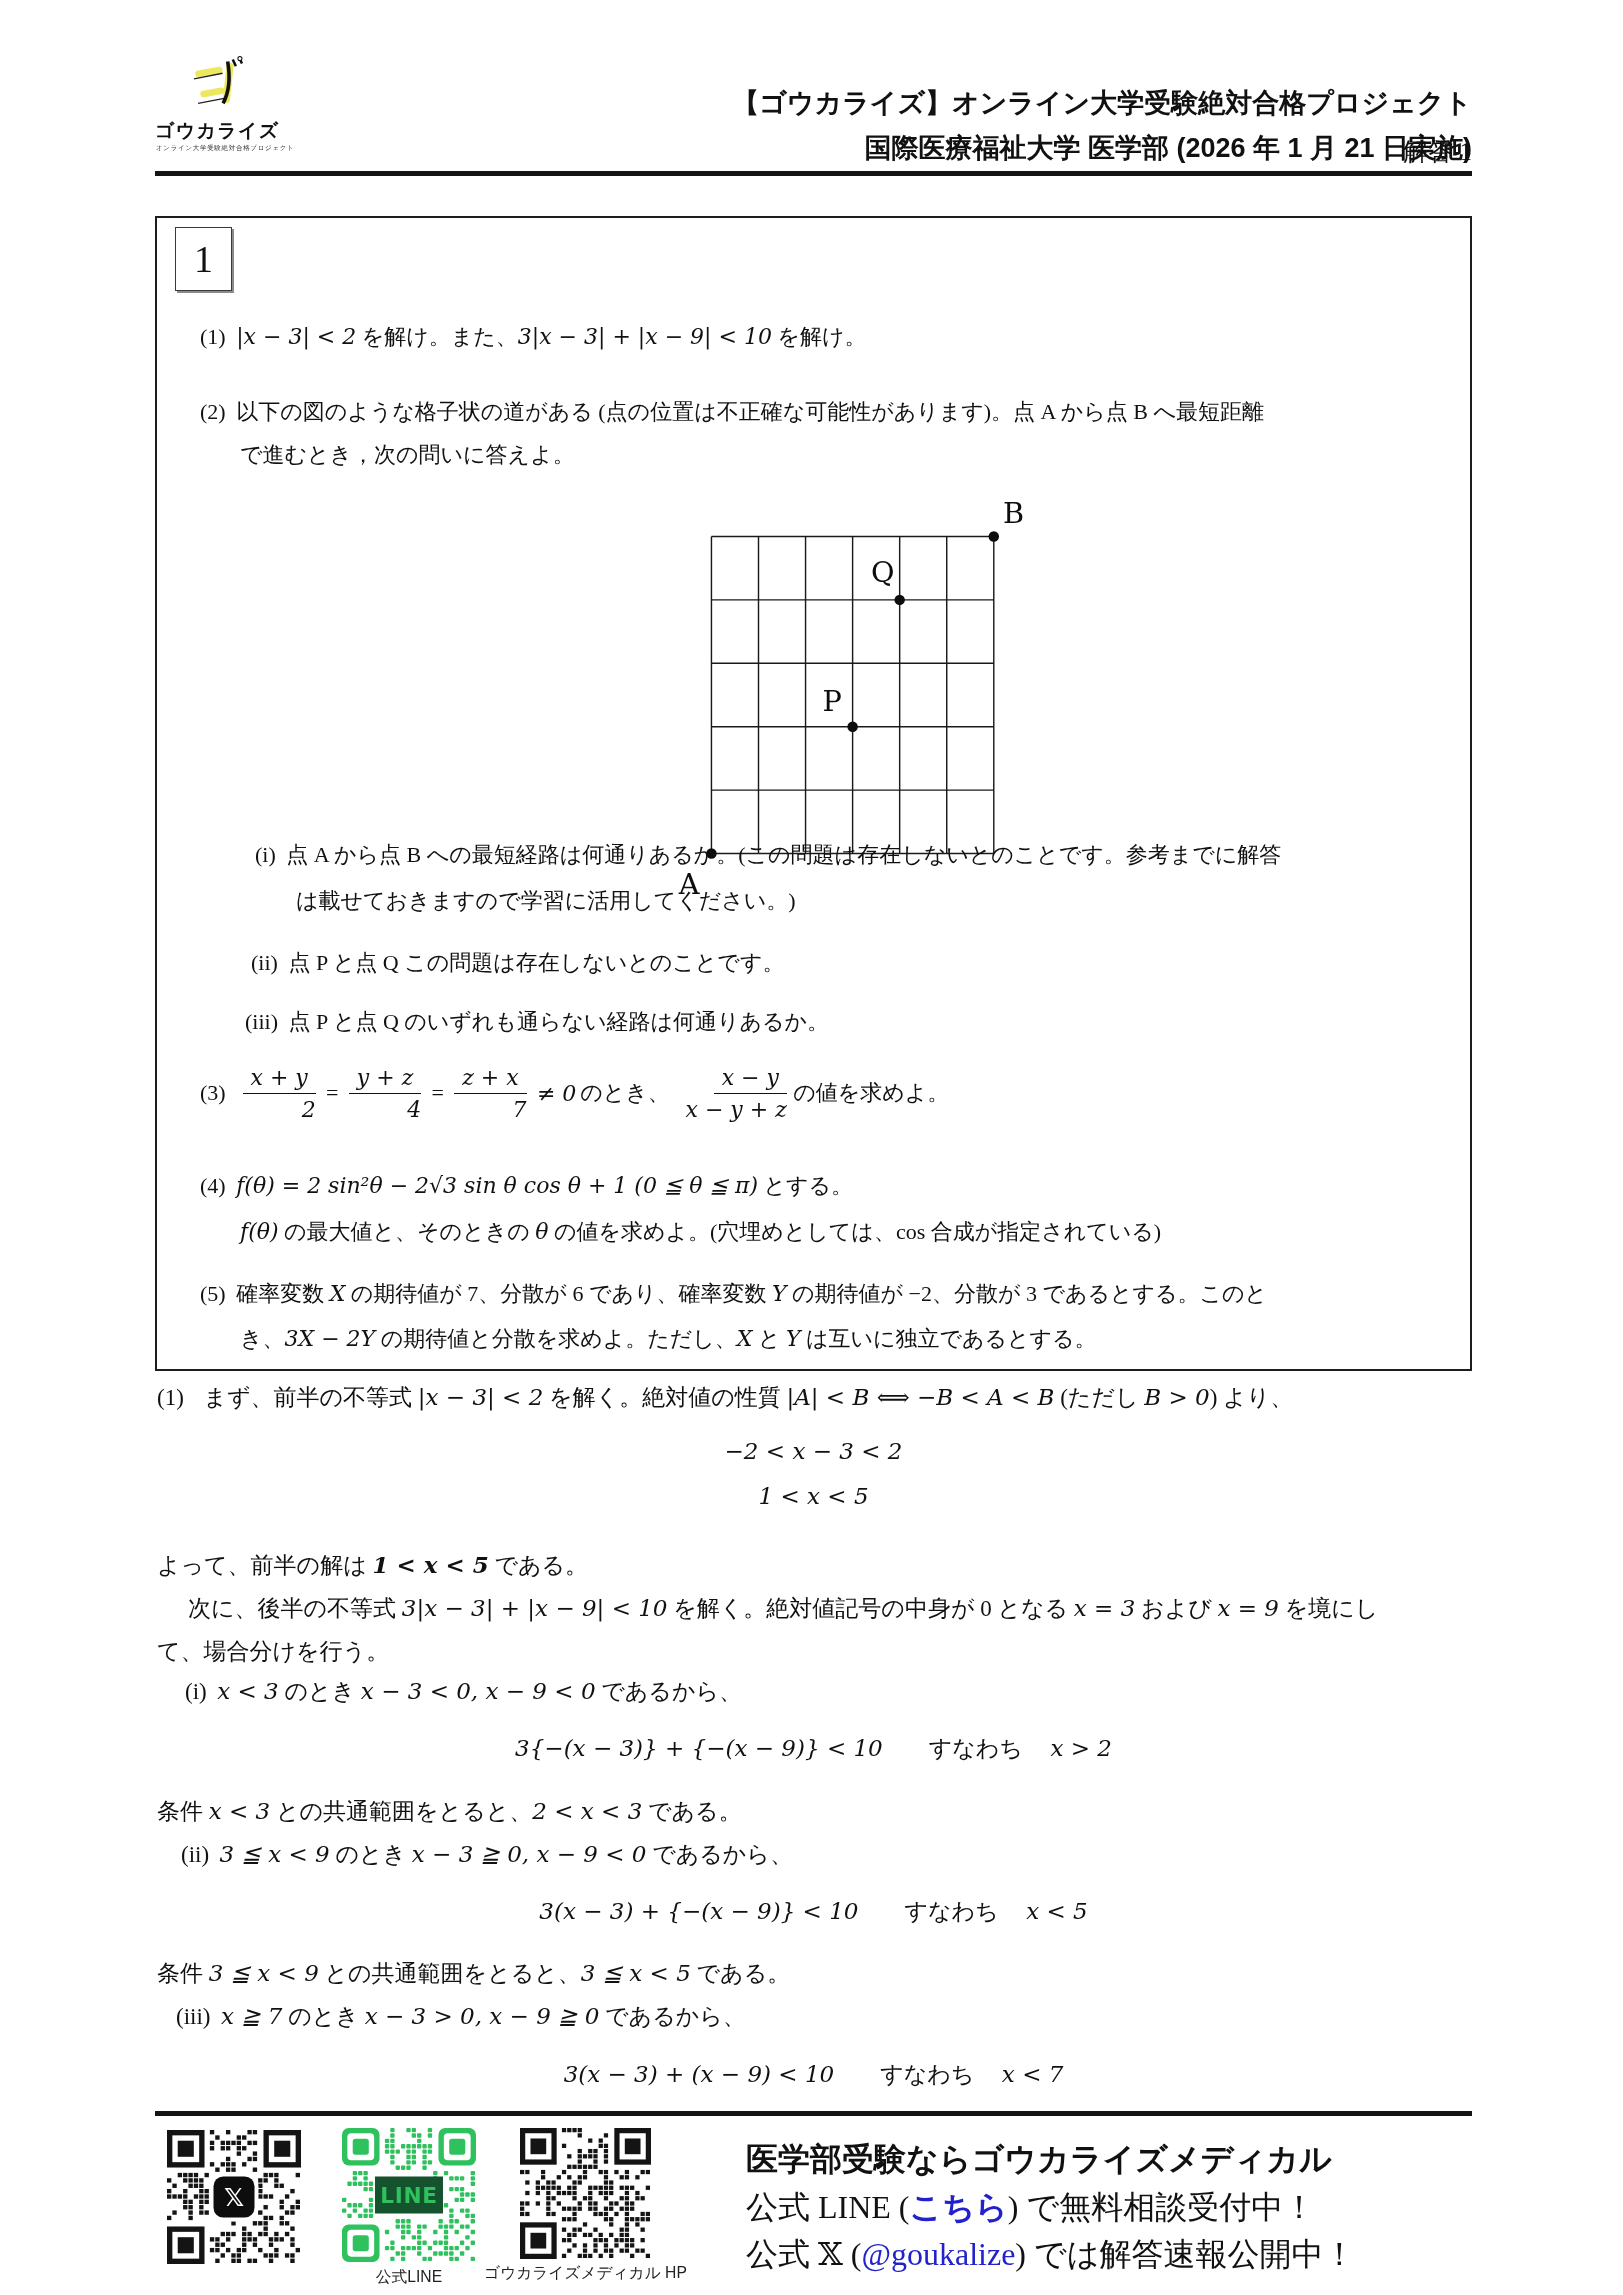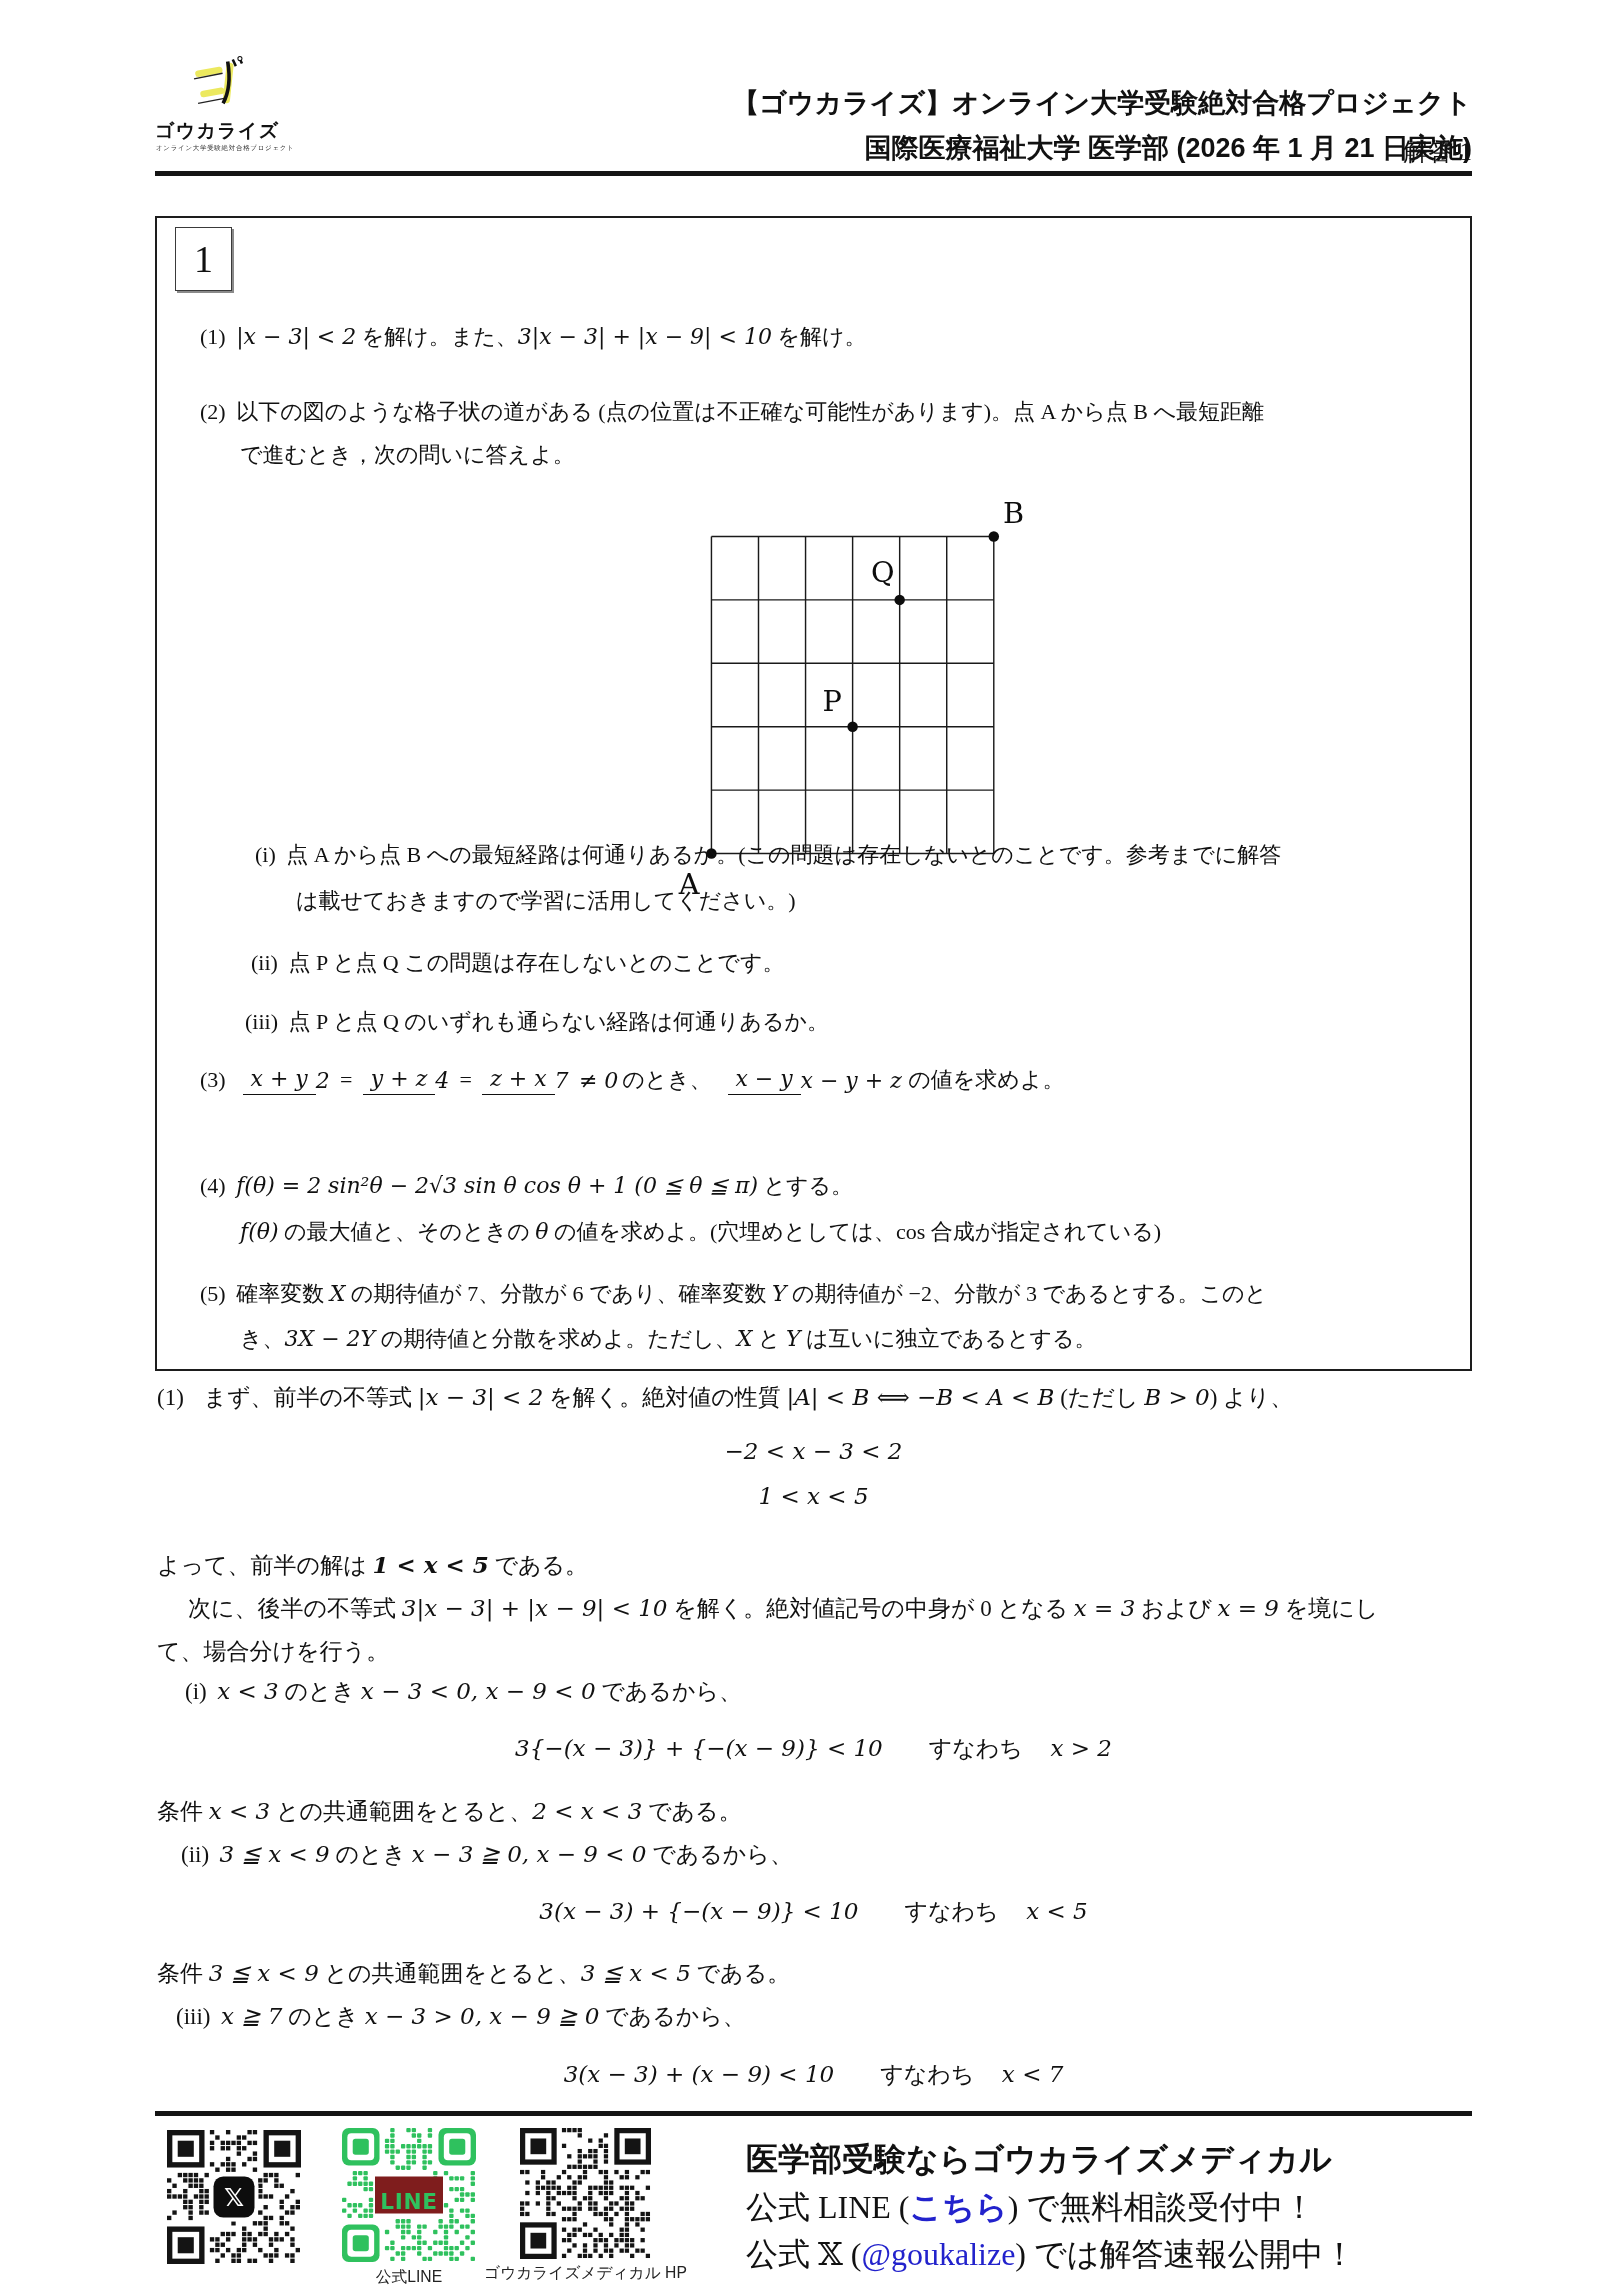--- a/index.html
+++ b/index.html
@@ -25,36 +25,36 @@
   .numbox{position:absolute;left:175px;top:227px;width:55px;height:62px;
           border:1.3px solid #3a3a3a;box-shadow:2px 2px 0 #8a8a8a;
           display:flex;align-items:center;justify-content:center;font-size:38px}
   
   #grid-svg{position:absolute;left:667px;top:484px;width:366px;height:422px}
   #grid-svg line{stroke:#1a1a1a;stroke-width:2.2;fill:none}
   #grid-svg circle{fill:#0d0d0d}
   #grid-svg text{font-family:"DejaVu Serif","Liberation Serif",serif;font-size:44px;fill:#0d0d0d}
   
   .q3row{position:absolute;left:200px;top:1065px;display:flex;align-items:center;font-size:22px;white-space:nowrap}
-  .frac{display:inline-flex;align-items:flex-start;margin:0 6.5px;vertical-align:middle}
+  .frac{display:inline-flex;flex-direction:column;align-items:flex-end;margin:0 6.5px;vertical-align:middle}
   .fn{border-bottom:1.6px solid #111;padding:1.3px 7.9px 3.9px;line-height:1.05}
   .fd{padding-top:3.9px;line-height:1.05}
   .opgap{margin:0 3.9px}
   
   .ctr{position:absolute;left:155px;width:1317px;text-align:center;font-size:23px;white-space:nowrap}
   .sunawachi{margin:0 27.5px 0 46px;font-style:normal}
   
   .qrbox{position:absolute}
   .qrbox svg{width:100%;height:100%;display:block}
   .qrx-logo{position:absolute;left:50%;top:50%;transform:translate(-50%,-50%);
             width:41px;height:41px;background:#0d0d0d;border-radius:9.8px;box-shadow:0 0 0 3.9px #fff;
             display:flex;align-items:center;justify-content:center;color:#fff;
             font-family:"DejaVu Sans","Liberation Sans",sans-serif;font-weight:bold;font-size:25px}
   .qrline-logo{position:absolute;left:50%;top:50%;transform:translate(-50%,-50%);
-            width:68px;height:37px;background:#7f1d1d;display:flex;align-items:flex-end;justify-content:center;
+            width:68px;height:37px;background:#14532d;display:flex;align-items:center;justify-content:center;
             color:var(--green,#2fc15e);font-family:"DejaVu Sans","Liberation Sans",sans-serif;
             font-weight:bold;font-size:21.6px;letter-spacing:0.7px}
   .qr-caption{position:absolute;text-align:center;font-size:15.7px;
               font-family:"Liberation Sans","DejaVu Sans",sans-serif;color:#222;white-space:nowrap}
   .ft-line{position:absolute;left:746px;font-size:32px;white-space:nowrap}
   .blue{color:var(--link,#2222cc)}
 </style>
 </head>
 <body>
 

